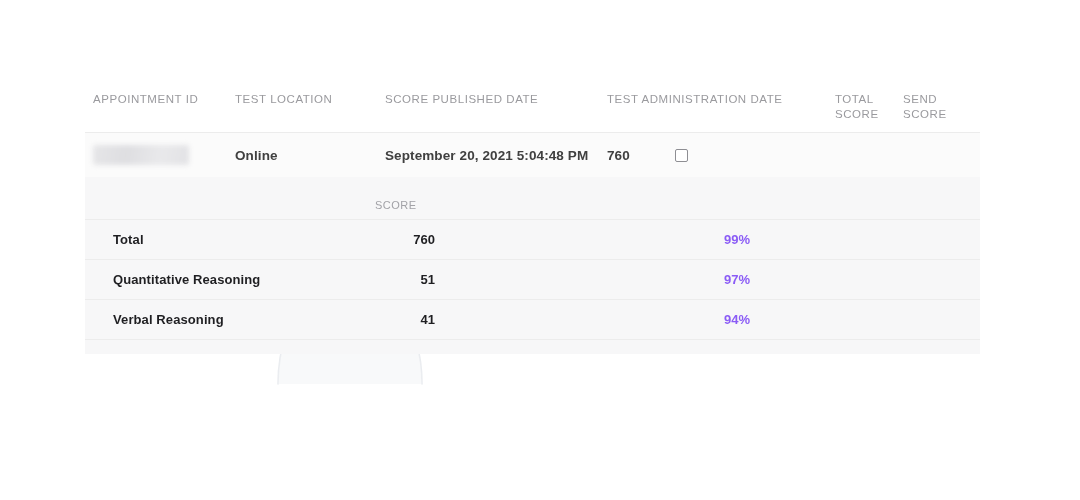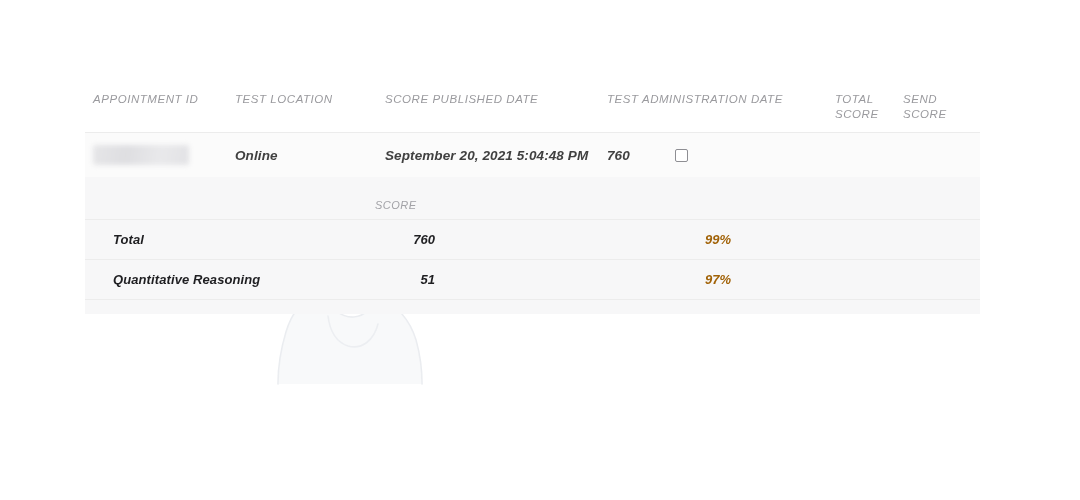--- a/index.html
+++ b/index.html
@@ -68,21 +68,20 @@
     opacity: 0.30;
   }
 
   
   #report-card {
     position: absolute;
     left: 85px;
     top: 80px;
     width: 895px;
     z-index: 10;
-    font-style: italic;
   }
 
   
   .outer-head {
     display: flex;
     align-items: flex-start;
     height: 52px;
     padding-top: 12px;
     box-sizing: border-box;
   }
@@ -174,21 +173,22 @@
   }
   .sec-row .score {
     font-size: 13px;
     font-weight: 700;
     color: #1f1f22;
     text-align: right;
   }
   .sec-row .pct {
     font-size: 13px;
     font-weight: 700;
-    color: #a16207;
+    color: #8b5cf6;
+    text-align: right;
   }
   .i-label { width: 290px; padding-left: 28px; box-sizing: border-box; }
   .i-spacer-a { width: 25px; }
   .i-score { width: 35px; }
   .i-spacer-b { width: 270px; }
   .i-pct   { width: 45px; }
 
   .inner-head .h-label  { width: 290px; padding-left: 28px; box-sizing: border-box; }
   .inner-head .h-score  { width: 60px; }
   .inner-head .h-spacer { width: 215px; }
@@ -278,17 +278,24 @@
     </div>
 
     <div class="sec-row">
       <div class="label i-label">Quantitative Reasoning</div>
       <div class="i-spacer-a"></div>
       <div class="score i-score">51</div>
       <div class="i-spacer-b"></div>
       <div class="pct i-pct">97%</div>
     </div>
 
+    <div class="sec-row">
+      <div class="label i-label">Verbal Reasoning</div>
+      <div class="i-spacer-a"></div>
+      <div class="score i-score">41</div>
+      <div class="i-spacer-b"></div>
+      <div class="pct i-pct">94%</div>
+    </div>
 
 
     <div class="bottom-line"></div>
   </div>
 </div>
 
 </body></html>

